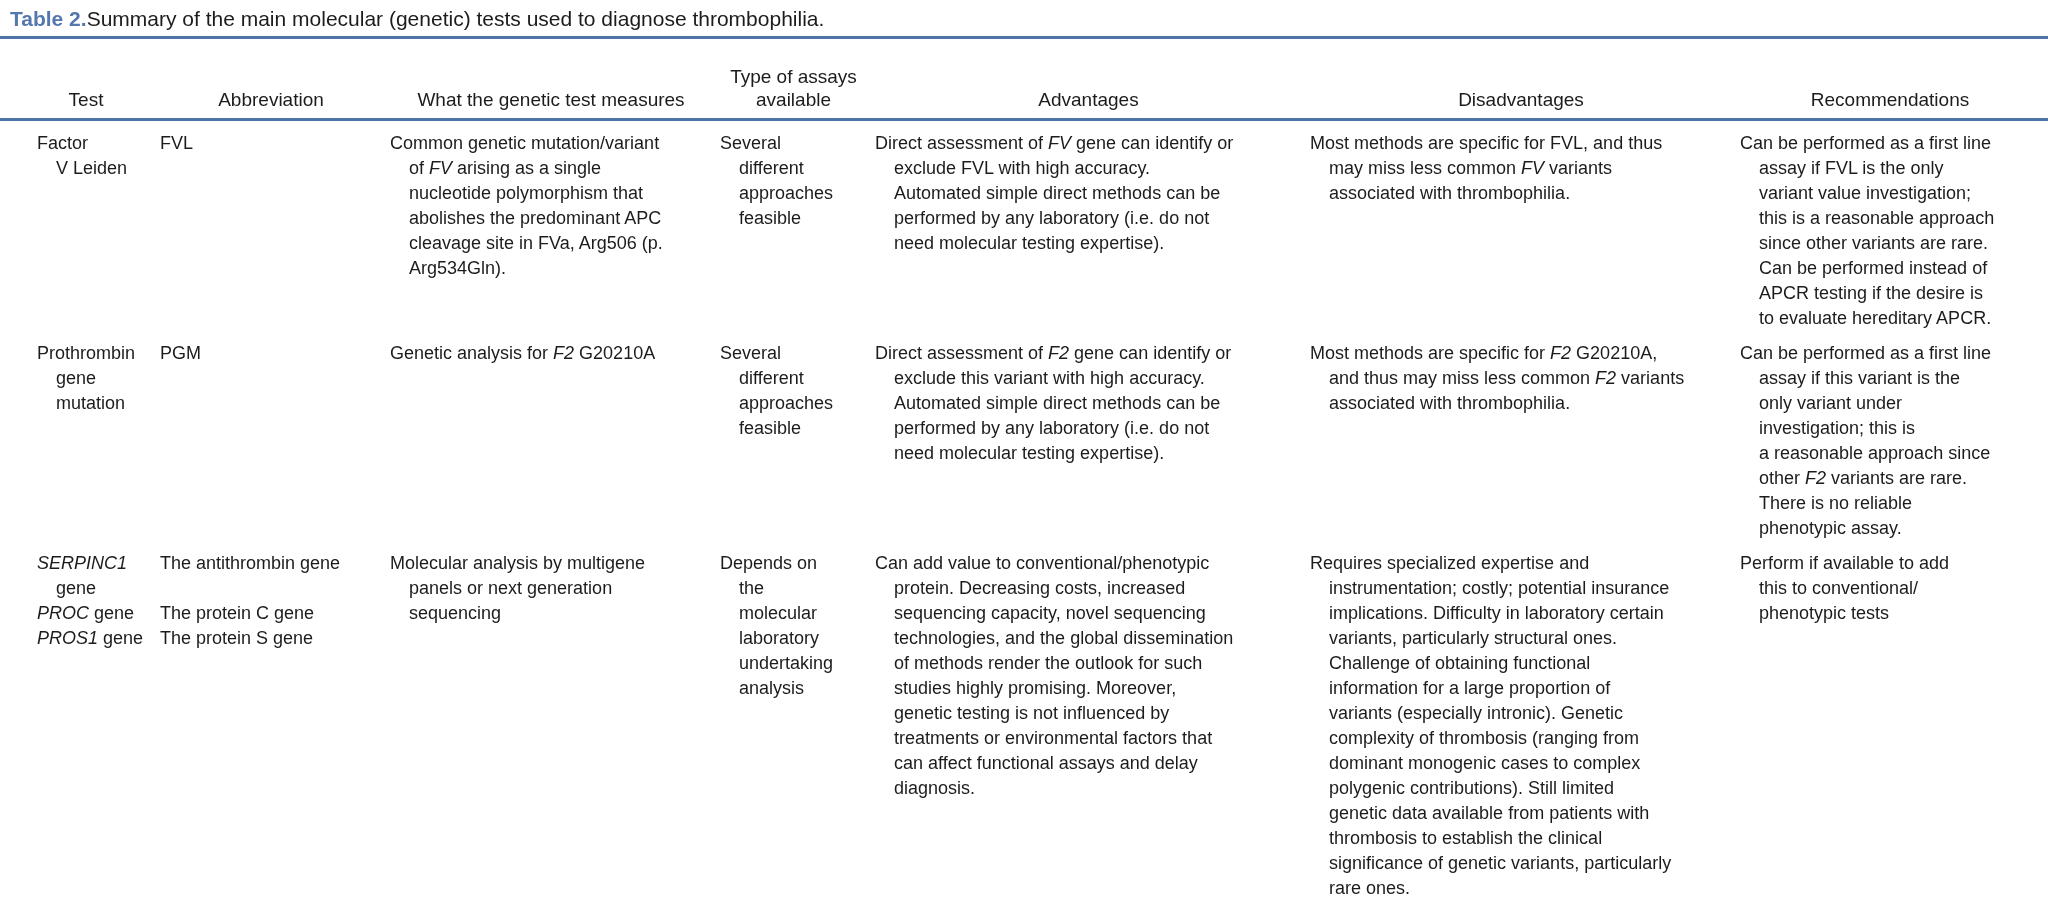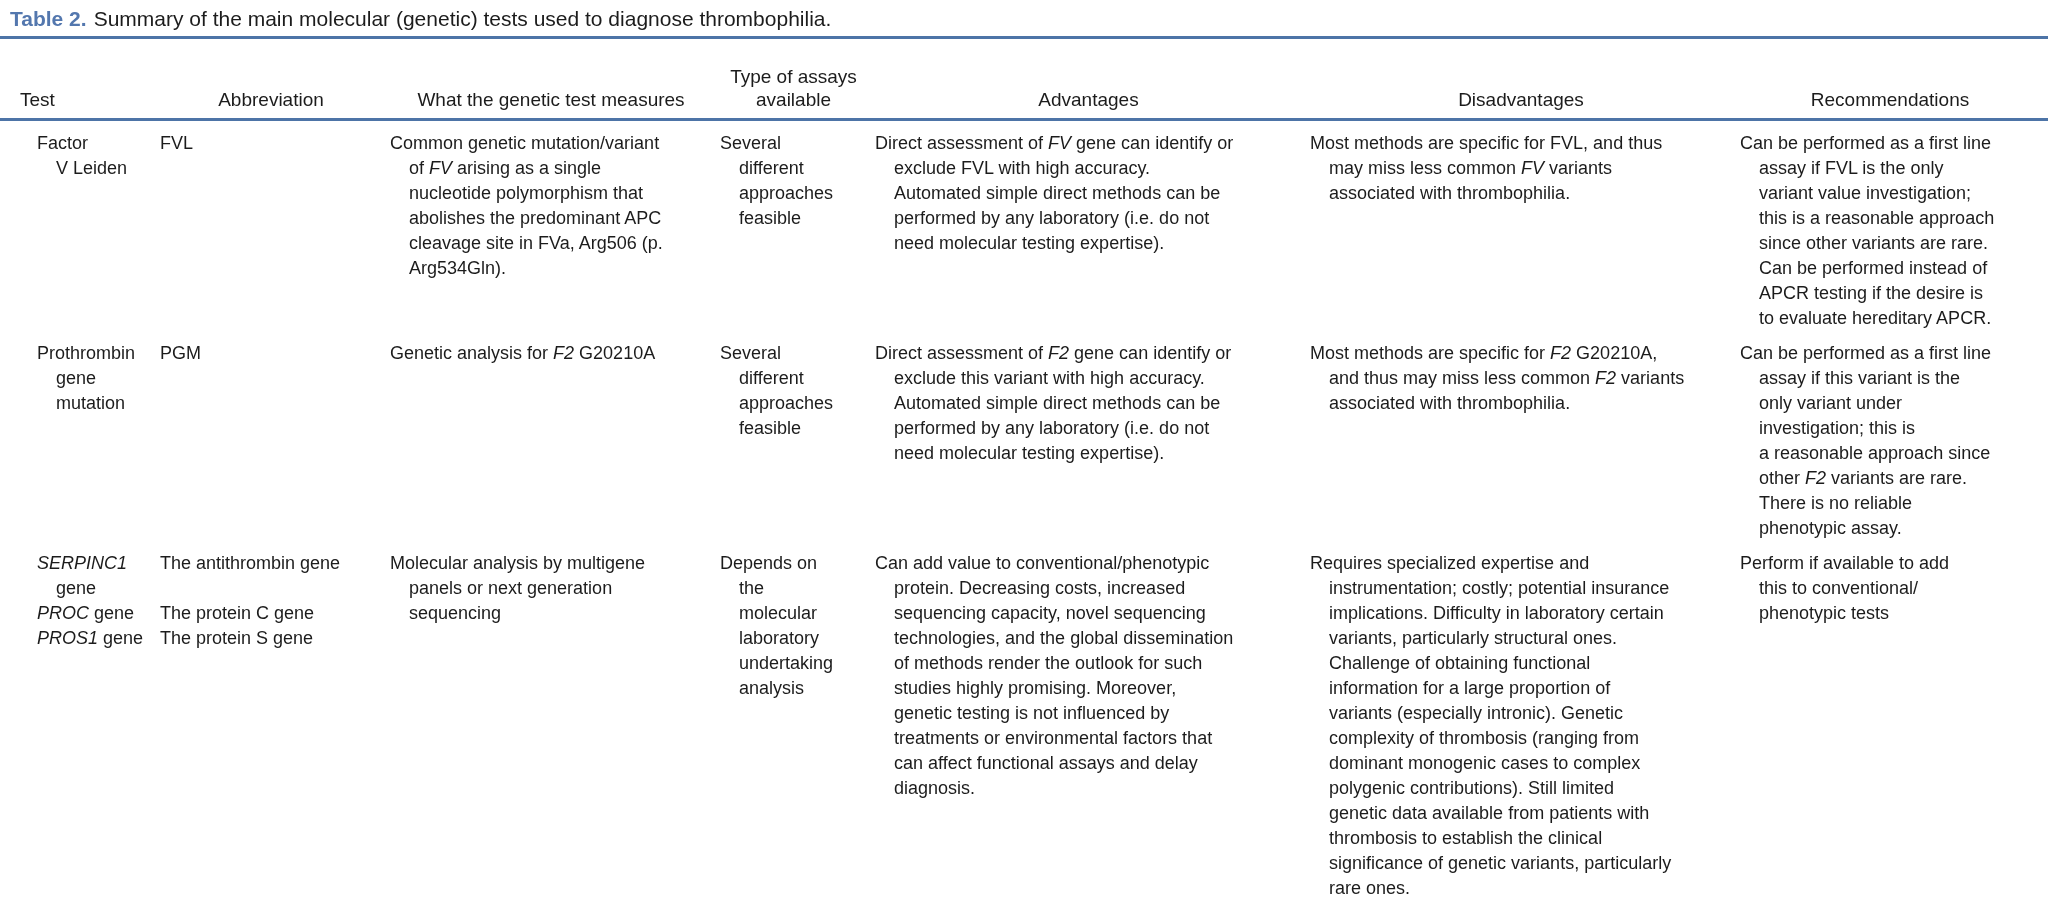--- a/index.html
+++ b/index.html
@@ -12,32 +12,32 @@
     width:2048px;height:901px;overflow:hidden;
     font-family:"Liberation Sans","DejaVu Sans",sans-serif;
     color:var(--ink);
     -webkit-font-smoothing:antialiased;
   }
   .caption{
     font-size:21px;line-height:24px;
     padding:7px 8px 5px 10px;
     border-bottom:3px solid var(--rule-blue);
   }
-  .caption-label{color:var(--caption-blue);font-weight:700;margin-right:7px;}
+  .caption-label{color:var(--caption-blue);font-weight:700;}
   table{
     width:2048px;border-collapse:collapse;table-layout:fixed;
     border-bottom:4px solid var(--rule-blue);
   }
   thead th{
     font-weight:400;font-size:19px;line-height:23px;
     vertical-align:bottom;text-align:center;
     height:56px;padding:16px 8px 7px 0;
     border-bottom:3px solid var(--rule-blue);
   }
-  thead th.first{text-align:left;padding-left:20px;}
+  thead th.first{text-align:center;padding-left:20px;}
   tbody td{
     vertical-align:top;
     font-size:18px;line-height:25px;
     padding:10px 8px 0 0;
   }
   tbody td.first{padding-left:37px;}
   .ln{white-space:nowrap;}
   .ln.ind{padding-left:19px;}
   .ln i{font-style:italic;}
 </style>

